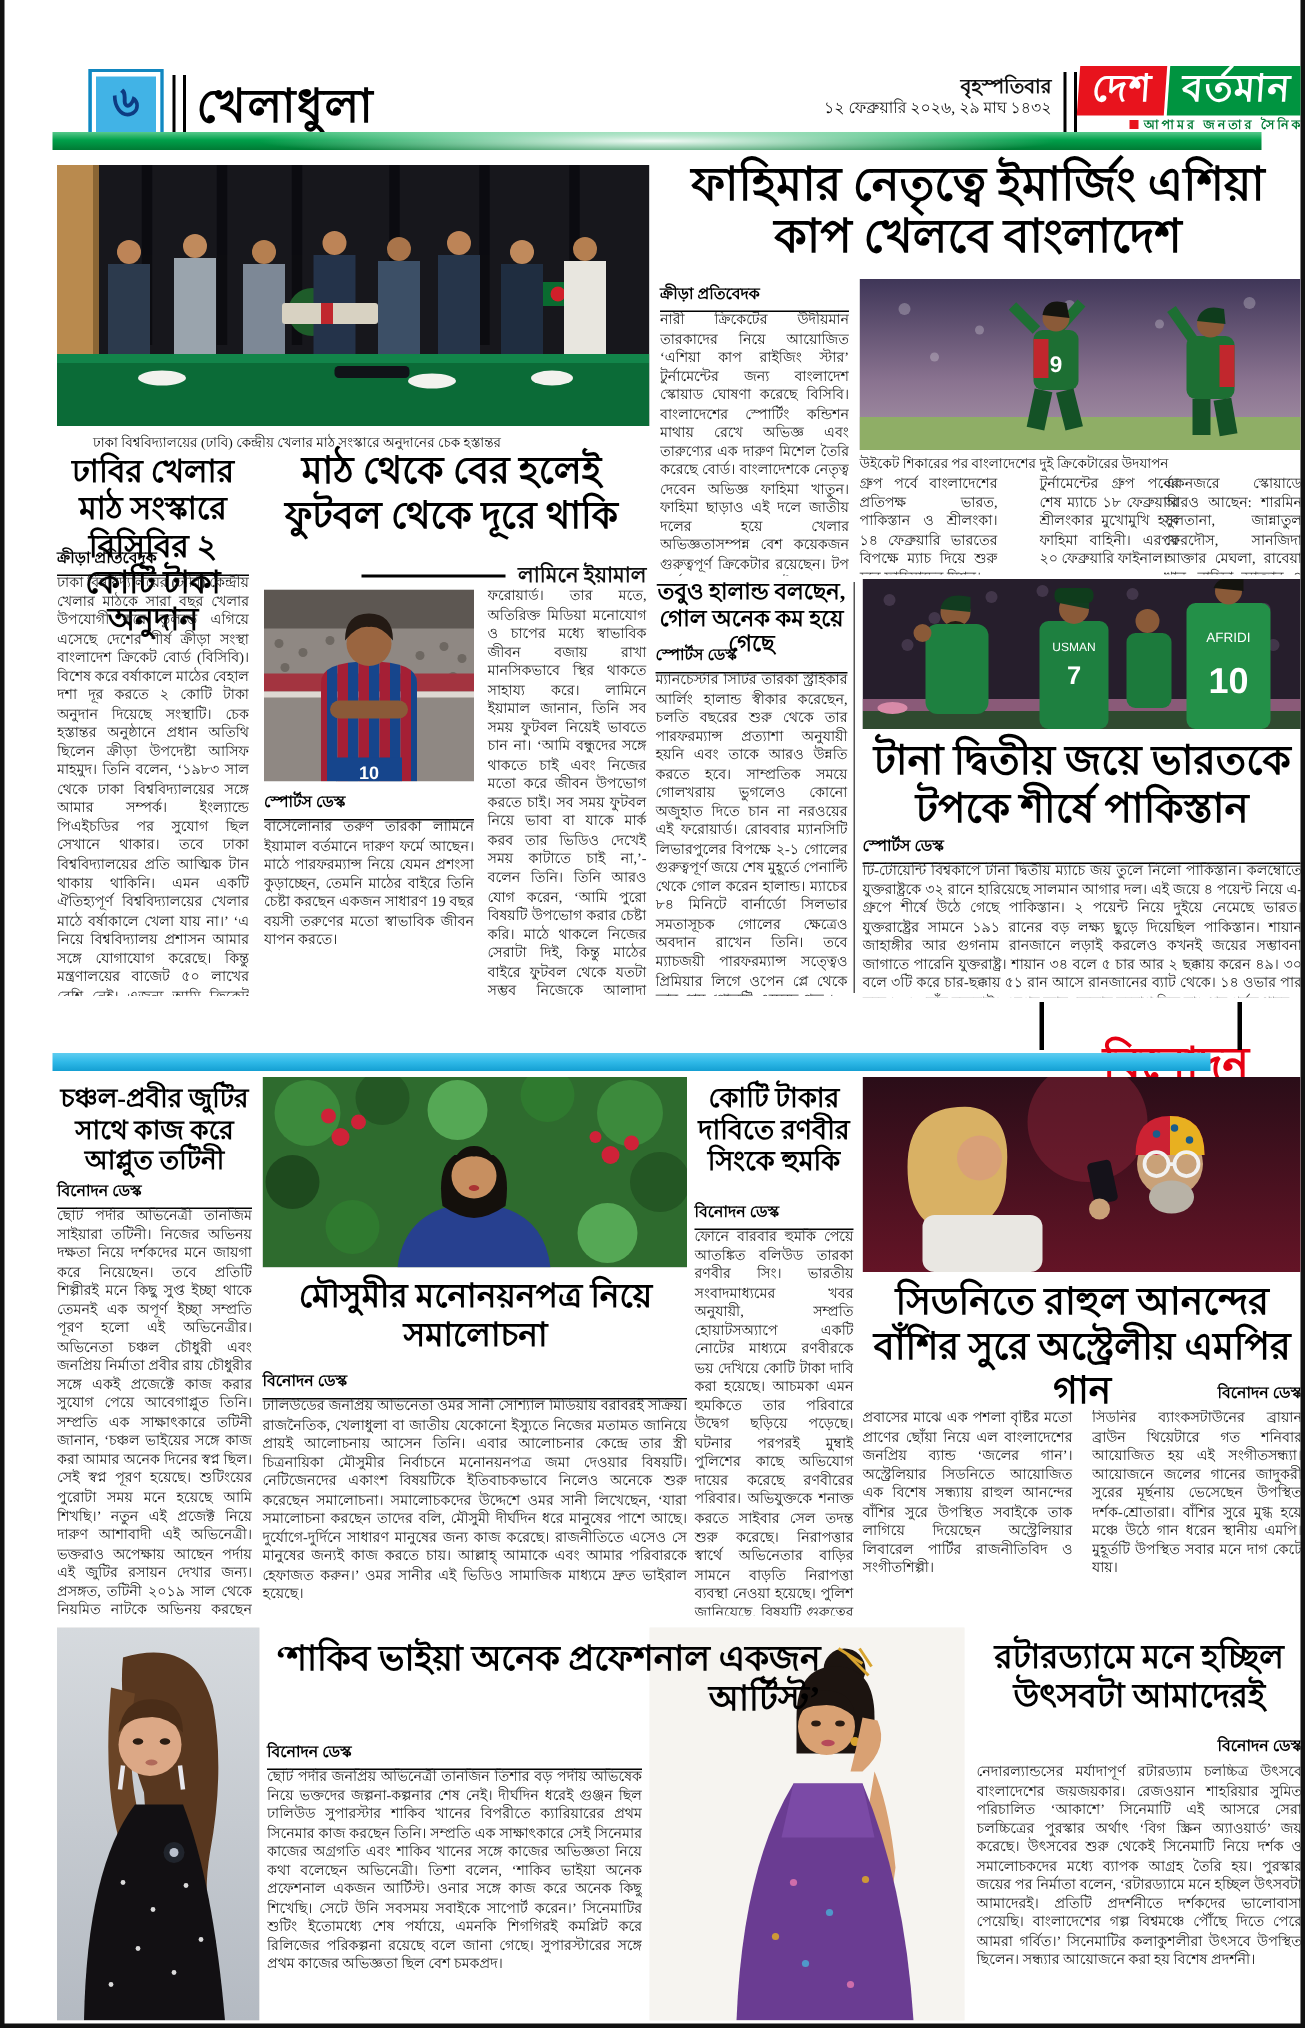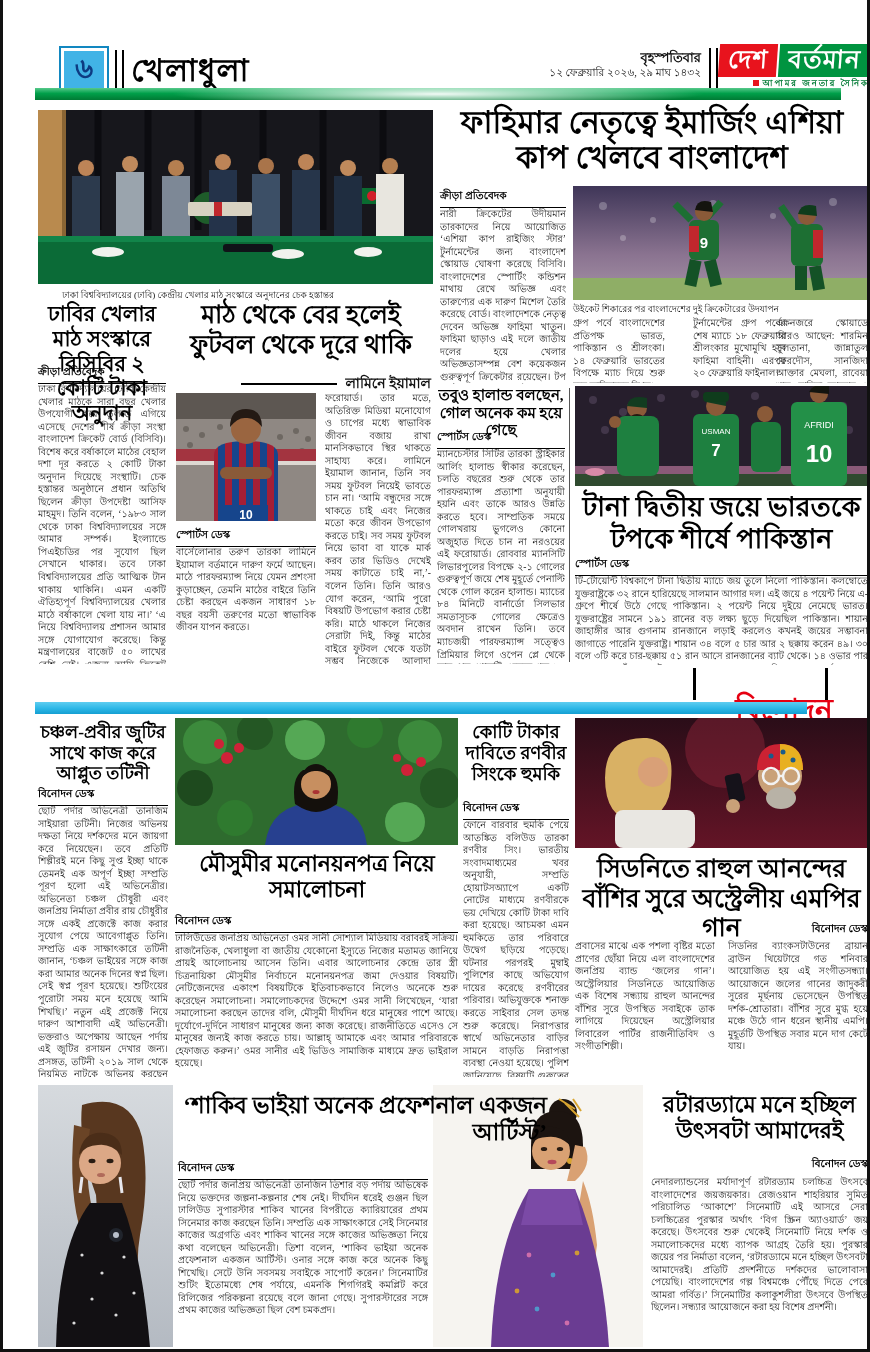--- a/index.html
+++ b/index.html
@@ -141,21 +141,21 @@
       <rect y="68" width="140" height="4" fill="#ddd8d2"></rect>
       <path d="M38 62 Q38 48 70 48 Q102 48 102 62 L102 128 L38 128 Z" fill="url(#bstr)"></path>
       <circle cx="70" cy="36" r="15" fill="#9a6540"></circle>
       <path d="M54 34 Q54 16 70 16 Q86 16 86 34 Q78 24 70 25 Q62 24 54 34 Z" fill="#241a14"></path>
       <rect x="44" y="74" width="52" height="12" rx="6" fill="#8a5a38"></rect>
       <rect x="48" y="112" width="44" height="16" fill="#16458c"></rect>
       <text x="70" y="126" font-size="12" font-weight="bold" fill="#fff" text-anchor="middle" font-family="Liberation Sans, sans-serif">10</text>
     </svg>
   </div>
   <div class="abs by" style="left:173px;top:527px;width:140px;">স্পোর্টস ডেস্ক</div>
-  <div class="abs bt" style="left:173px;top:546px;width:140px;height:118px;">বার্সেলোনার তরুণ তারকা লামিনে ইয়ামাল বর্তমানে দারুণ ফর্মে আছেন। মাঠে পারফরম্যান্স নিয়ে যেমন প্রশংসা কুড়াচ্ছেন, তেমনি মাঠের বাইরে তিনি চেষ্টা করছেন একজন সাধারণ ১৮ বছর বয়সী তরুণের মতো স্বাভাবিক জীবন যাপন করতে।</div>
+  <div class="abs bt" style="left:173px;top:546px;width:140px;height:118px;">বার্সেলোনার তরুণ তারকা লামিনে ইয়ামাল বর্তমানে দারুণ ফর্মে আছেন। মাঠে পারফরম্যান্স নিয়ে যেমন প্রশংসা কুড়াচ্ছেন, তেমনি মাঠের বাইরে তিনি চেষ্টা করছেন একজন সাধারণ 19 বছর বয়সী তরুণের মতো স্বাভাবিক জীবন যাপন করতে।</div>
   <div class="abs bt" style="left:322px;top:392px;width:106px;height:272px;">ফরোয়ার্ড। তার মতে, অতিরিক্ত মিডিয়া মনোযোগ ও চাপের মধ্যে স্বাভাবিক জীবন বজায় রাখা মানসিকভাবে স্থির থাকতে সাহায্য করে। লামিনে ইয়ামাল জানান, তিনি সব সময় ফুটবল নিয়েই ভাবতে চান না। ‘আমি বন্ধুদের সঙ্গে থাকতে চাই এবং নিজের মতো করে জীবন উপভোগ করতে চাই। সব সময় ফুটবল নিয়ে ভাবা বা যাকে মার্ক করব তার ভিডিও দেখেই সময় কাটাতে চাই না,’- বলেন তিনি। তিনি আরও যোগ করেন, ‘আমি পুরো বিষয়টি উপভোগ করার চেষ্টা করি। মাঠে থাকলে নিজের সেরাটা দিই, কিন্তু মাঠের বাইরে ফুটবল থেকে যতটা সম্ভব নিজেকে আলাদা রাখতে চাই।’ সাক্ষাৎকারে তাকে জিজ্ঞাসা করা হয়েছিল, যদি একদিনের জন্য অদৃশ্য হওয়ার সুযোগ পান, তাহলে কী করবেন। উত্তরে ইয়ামাল বলেন, ‘সকালে কোনো খোলা জায়গায় বসে নাস্তা করতাম। বিকেলে কোনো পার্কে বন্ধুদের সঙ্গে ফুটবল খেলতাম। তারপর বন্ধুদের সঙ্গে সাইকেল বা স্কুটার নিয়ে ঘুরতে বের হতাম- একদম সাধারণ জীবন।’</div>
 
   <div class="abs hl" style="left:433px;top:106px;width:432px;font-size:31px;line-height:1.12;">ফাহিমার নেতৃত্বে ইমার্জিং এশিয়া কাপ খেলবে বাংলাদেশ</div>
   <div class="abs by" style="left:437px;top:188px;width:126px;">ক্রীড়া প্রতিবেদক</div>
   <div class="abs bt" style="left:437px;top:208px;width:126px;height:176px;">নারী ক্রিকেটের উদীয়মান তারকাদের নিয়ে আয়োজিত ‘এশিয়া কাপ রাইজিং স্টার’ টুর্নামেন্টের জন্য বাংলাদেশ স্কোয়াড ঘোষণা করেছে বিসিবি। বাংলাদেশের স্পোর্টিং কন্ডিশন মাথায় রেখে অভিজ্ঞ এবং তারুণ্যের এক দারুণ মিশেল তৈরি করেছে বোর্ড। বাংলাদেশকে নেতৃত্ব দেবেন অভিজ্ঞ ফাহিমা খাতুন। ফাহিমা ছাড়াও এই দলে জাতীয় দলের হয়ে খেলার অভিজ্ঞতাসম্পন্ন বেশ কয়েকজন গুরুত্বপূর্ণ ক্রিকেটার রয়েছেন। টপ অর্ডারে থাকছেন রুবাইয়া হায়দার ঝিলিক ও লতা মন্ডল।</div>
 
   <div class="abs photo" style="left:570px;top:186px;width:295px;height:114px;">
     <svg viewBox="0 0 295 114" preserveAspectRatio="none">
       <defs>
           <linearGradient id="bg1" x1="0" y1="0" x2="0" y2="1">

